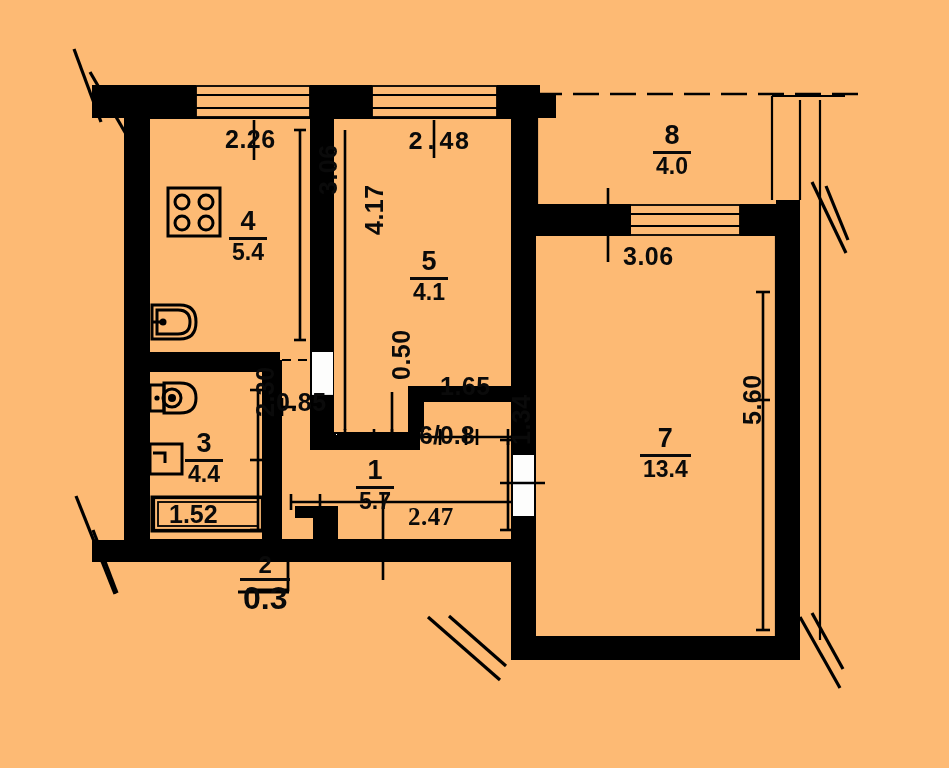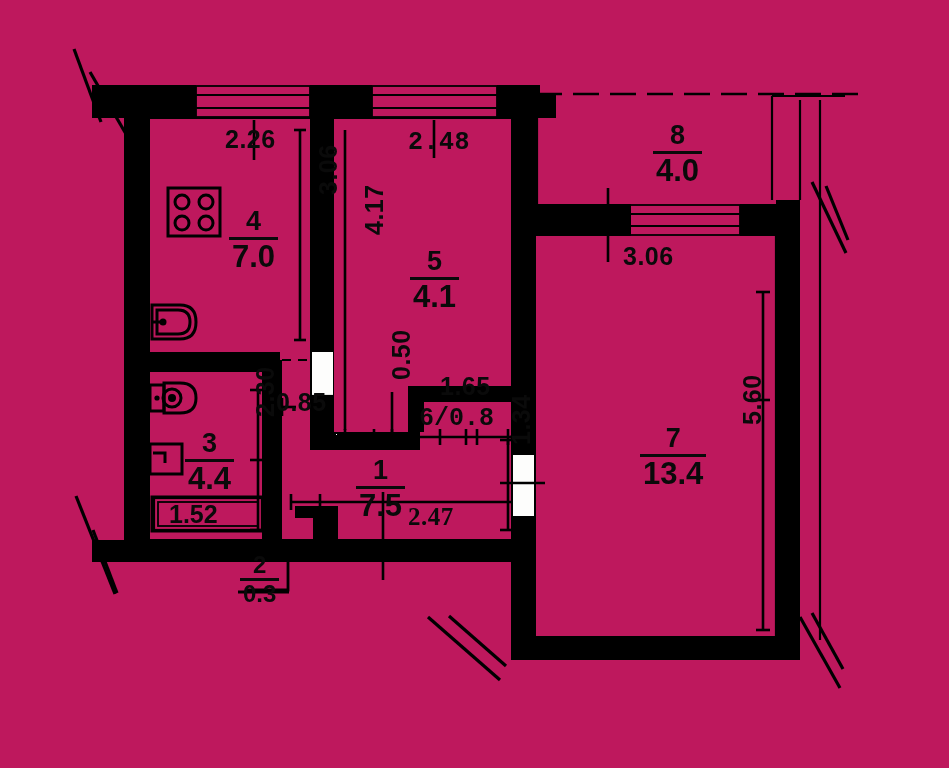--- a/index.html
+++ b/index.html
@@ -5,21 +5,21 @@
 <style>
   html, body {
     margin: 0;
     padding: 0;
     background: #ffffff;
   }
   #plan-root {
     position: relative;
     width: 949px;
     height: 768px;
-    background: #be185d;
+    background: #fdba74;
     font-family: "Liberation Sans", sans-serif;
     overflow: hidden;
   }
   #plan-svg {
     position: absolute;
     left: 0;
     top: 0;
     width: 949px;
     height: 768px;
     display: block;
@@ -60,27 +60,27 @@
     line-height: 1.02;
   }
   .room-label .num {
     display: block;
     font-size: 27px;
     font-weight: 700;
     padding: 0 7px 1px 7px;
   }
   .room-label .area {
     display: block;
-    font-size: 31px;
+    font-size: 23px;
     font-weight: 700;
     border-top: 3px solid #0a0a0a;
     padding: 1px 3px 0 3px;
   }
   .room-label.small .num { font-size: 24px; }
-  .room-label.small .area { font-size: 24px; }
+  .room-label.small .area { font-size: 32px; }
   .inline-label {
     font-size: 25px;
     font-weight: 700;
   }
   .boxed-dim {
     font-size: 25px;
     font-weight: 700;
   }
 </style>
 </head>
@@ -320,48 +320,48 @@
   <div class="txt dim-label dim-v" style="left:253px; top:417px; transform: rotate(-90deg); transform-origin: 0 0;">2.30</div>
 
   <div class="txt dim-label dim-v" style="left:389px; top:380px; transform: rotate(-90deg); transform-origin: 0 0;">0.50</div>
 
   <div class="txt dim-label dim-v" style="left:509px; top:445px; transform: rotate(-90deg); transform-origin: 0 0;">1.34</div>
 
   <div class="txt dim-label dim-v" style="left:740px; top:425px; transform: rotate(-90deg); transform-origin: 0 0;">5.60</div>
 
   <div class="txt room-label" style="left:229px; top:208px;">
     <span class="num">4</span>
-    <span class="area">7.0</span>
+    <span class="area">5.4</span>
   </div>
 
   <div class="txt room-label" style="left:410px; top:248px;">
     <span class="num">5</span>
     <span class="area">4.1</span>
   </div>
 
   <div class="txt room-label" style="left:185px; top:430px;">
     <span class="num">3</span>
     <span class="area">4.4</span>
   </div>
 
   <div class="txt room-label" style="left:356px; top:457px;">
     <span class="num">1</span>
-    <span class="area">7.5</span>
+    <span class="area">5.7</span>
   </div>
 
   <div class="txt room-label small" style="left:240px; top:553px;">
     <span class="num">2</span>
     <span class="area">0.3</span>
   </div>
 
   <div class="txt room-label" style="left:640px; top:425px;">
     <span class="num">7</span>
     <span class="area">13.4</span>
   </div>
 
   <div class="txt room-label" style="left:653px; top:122px;">
     <span class="num">8</span>
     <span class="area">4.0</span>
   </div>
 
-  <div class="txt inline-label" style="left:419px; top:406px;font-family:Liberation Mono, monospace;">6/0.8</div>
+  <div class="txt inline-label" style="left:419px; top:423px;">6/0.8</div>
 
 </div>
 
 </body></html>

